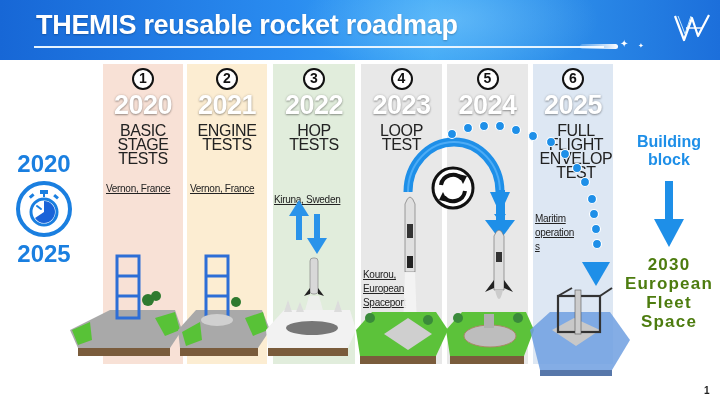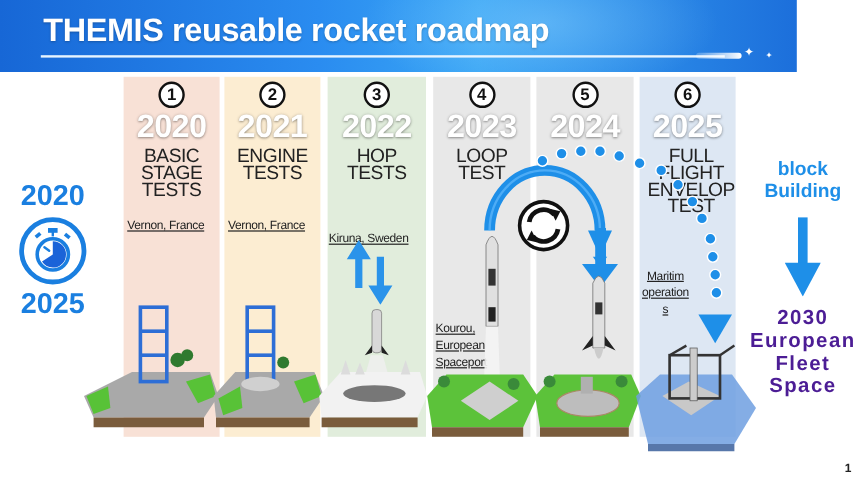--- a/index.html
+++ b/index.html
@@ -1,20 +1,20 @@
 <!DOCTYPE html>
 <html><head>
 <meta charset="utf-8">
 <style>
   * { box-sizing: border-box; margin: 0; padding: 0; }
   html, body { width: 720px; height: 405px; overflow: hidden; background: #ffffff; }
   body { font-family: "Liberation Sans", sans-serif; position: relative; }
 
   .header {
-    position: absolute; left: 0; top: 0; width: 664px; height: 60px;
+    position: absolute; left: 0; top: 0; width: 720px; height: 60px;
     background: linear-gradient(90deg, #1767d6 0%, #2a8cf0 40%, #3aa6f5 60%, #1c6fdb 100%);
     overflow: hidden;
   }
   .header .glow { position:absolute; left:300px; top:-40px; width:300px; height:120px;
     background: radial-gradient(ellipse at center, rgba(140,210,255,0.45), rgba(140,210,255,0) 70%); }
   .title {
     position: absolute; left: 36px; top: 10px; color: #fff; font-weight: bold;
     font-size: 27px; letter-spacing: -0.3px; text-shadow: 0 1px 2px rgba(0,0,0,0.25);
   }
   .title-line { position:absolute; left:34px; top:46px; width:570px; height:2px; background:#e6f4ff; }
@@ -38,21 +38,21 @@
     position:absolute; left:0; right:0; top:60px; text-align:center;
     font-size:16px; color:#222; letter-spacing:-0.4px; line-height:14px;
   }
   .col-location { position:absolute; font-size:10px; color:#222; letter-spacing:-0.3px; line-height:14px;text-decoration:underline; }
 
   .left-badge { position:absolute; left:8px; top:150px; width:72px; text-align:center; }
   .left-year { font-weight:bold; font-size:24px; color:#1a7fe0; }
 
   .right-panel { position:absolute; left:618px; top:133px; width:102px; text-align:center; }
   .rp-title { font-weight:bold; font-size:16px; color:#1e8fe8; line-height:18px; }
-  .rp-bottom { font-weight:bold; font-size:17px; color:#4c1d95; line-height:19px; letter-spacing:1.2px; }
+  .rp-bottom { font-weight:bold; font-size:17px; color:#4d7c0f; line-height:19px; letter-spacing:1.2px; }
 
   .page-num { position:absolute; left:704px; top:385px; font-size:10px; font-weight:bold; color:#222; }
 </style>
 </head>
 <body>
 
 <div class="header">
   <div class="glow"></div>
   <div class="title">THEMIS reusable rocket roadmap</div>
   <div class="title-line"></div>
@@ -131,21 +131,21 @@
   <div class="col-year">2024</div>
 </div>
 
 <div class="column" style="left:533px;width:80px;background:#dde7f3;">
   <div class="col-num">6</div>
   <div class="col-year">2025</div>
   <div class="col-label" style="left:6px;">
     <div>FULL FLIGHT</div>
     <div>ENVELOP TEST</div>
   </div>
-  <div class="col-location" style="left:2px;top:160px;text-align:center;">
+  <div class="col-location" style="left:2px;top:148px;">
     <div>Maritim</div>
     <div>operation</div>
     <div>s</div>
   </div>
 </div>
 
 <svg style="position:absolute;left:0;top:0;" width="720" height="405" viewBox="0 0 720 405">
 
   <path d="M408 192 A46 50 0 0 1 500 192" fill="none" stroke="#1e8fe8" stroke-width="9"></path>
   <path d="M408 192 A46 50 0 0 1 500 192" fill="none" stroke="#6cc0ff" stroke-width="2" opacity="0.6"></path>
@@ -246,22 +246,22 @@
     <path d="M540 370 L612 370 L612 376 L540 376 Z" fill="#5777aa"></path>
     <path d="M552 330 L574 318 L600 330 L576 346 Z" fill="#c8c8c8"></path>
     <rect x="558" y="296" width="42" height="36" fill="none" stroke="#333" stroke-width="2.2"></rect>
     <line x1="558" y1="296" x2="572" y2="288" stroke="#333" stroke-width="2"></line>
     <line x1="600" y1="296" x2="612" y2="288" stroke="#333" stroke-width="2"></line>
     <rect x="575" y="290" width="6" height="44" fill="#cccccc" stroke="#555" stroke-width="0.6"></rect>
   </g>
 </svg>
 
 <div class="right-panel">
+  <div class="rp-title">Building</div>
   <div class="rp-title">block</div>
-  <div class="rp-title">Building</div>
   <svg width="30" height="66" viewBox="0 0 30 66" style="display:block;margin:12px auto 8px;">
     <rect x="11" y="0" width="8" height="40" fill="#1e8fe8"></rect>
     <path d="M0 38 L30 38 L15 66 Z" fill="#1e8fe8"></path>
   </svg>
   <div class="rp-bottom">2030</div>
   <div class="rp-bottom">European</div>
   <div class="rp-bottom">Fleet</div>
   <div class="rp-bottom">Space</div>
 </div>
 

